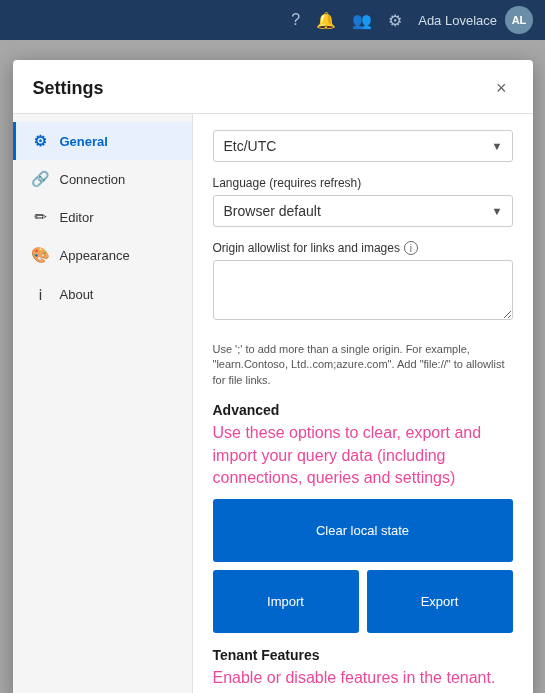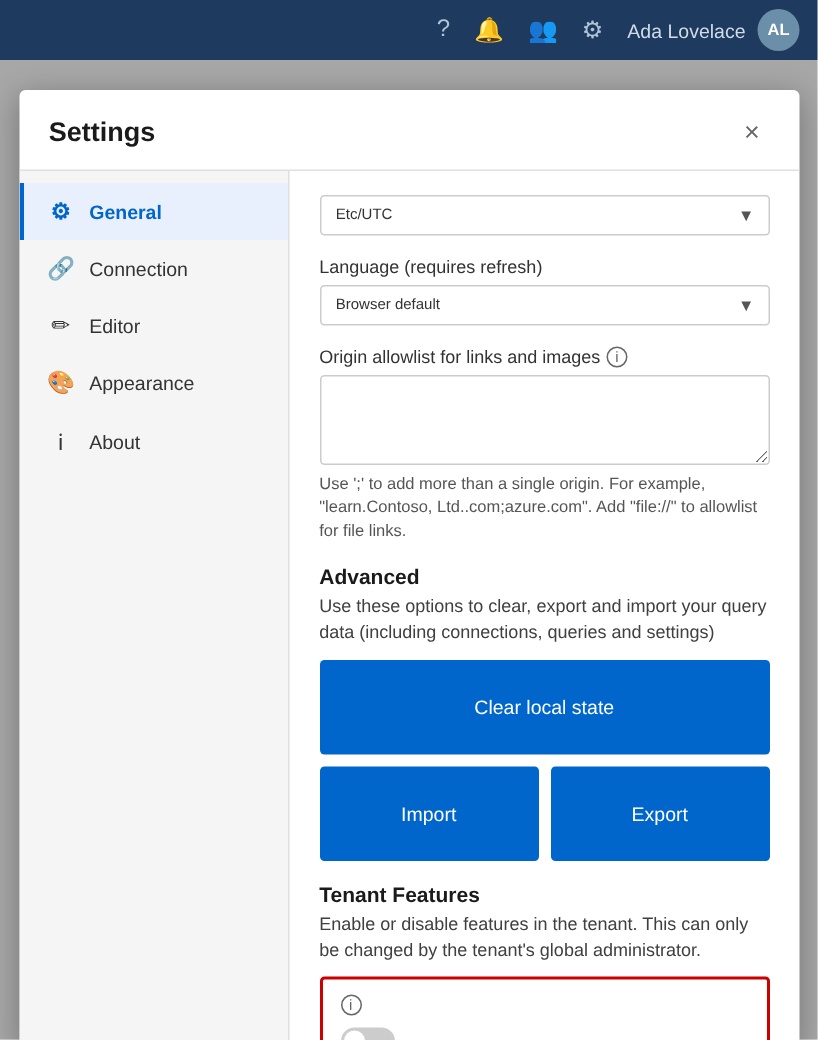--- a/index.html
+++ b/index.html
@@ -163,21 +163,21 @@
     }
     .select-wrapper {
       position: relative;
     }
     .select-field {
       width: 100%;
       padding: 7px 30px 7px 10px;
       border: 1px solid #ccc;
       border-radius: 3px;
       background: white;
-      font-size: 10px;
+      font-size: 14px;
       appearance: none;
       cursor: pointer;
       color: #333;
     }
     .select-arrow {
       position: absolute;
       right: 10px;
       top: 50%;
       transform: translateY(-50%);
       color: #555;
@@ -190,33 +190,33 @@
       border: 1px solid #ccc;
       border-radius: 3px;
       padding: 6px 8px;
       font-size: 12px;
       resize: vertical;
       color: #333;
     }
     .hint-text {
       font-size: 11px;
       color: #555;
-      margin-top: 3px;
+      margin-top: 19px;
       line-height: 1.4;
     }
 
     .section-title {
       font-size: 14px;
       font-weight: 600;
       color: #1a1a1a;
       margin: 14px 0 4px 0;
     }
     .section-desc {
-      font-size: 12px;
-      color: #404040;
+      font-size: 16px;
+      color: #ec4899;
       line-height: 1.4;
       margin-bottom: 10px;
     }
 
     .btn-primary {
       background: #0066cc;
       color: white;
       border: none;
       border-radius: 3px;
       padding: 24px 16px;

